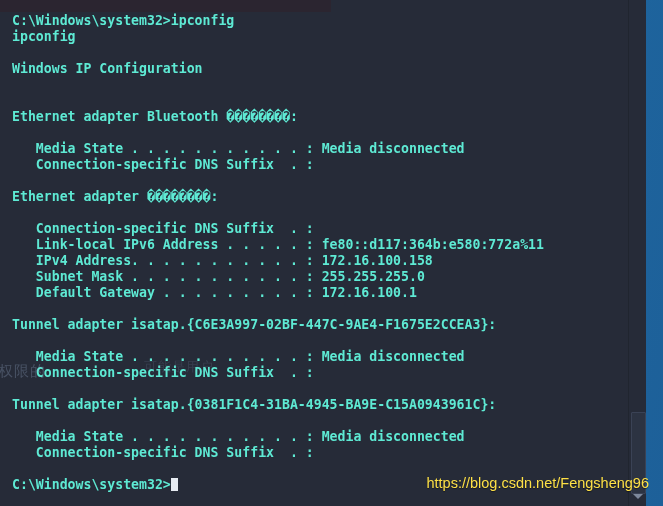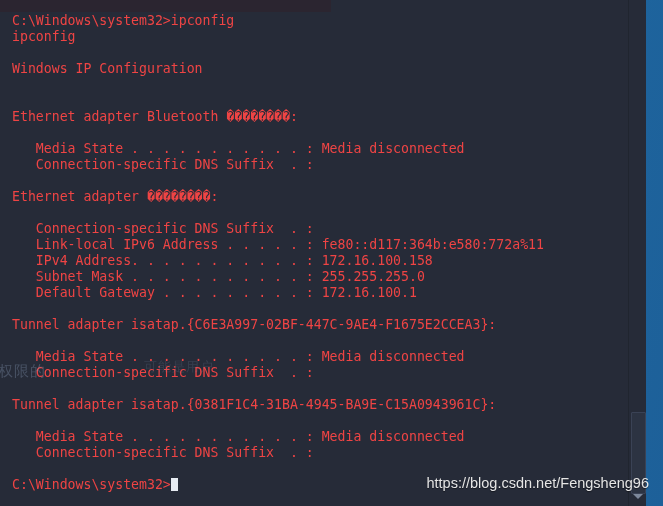--- a/index.html
+++ b/index.html
@@ -42,25 +42,26 @@
     height: 12px;
     background: #2b2530;
   }
 
   
   #console-text {
     position: absolute;
     left: 12px;
     top: 13px;
     width: 620px;
-    color: #ef4444;
+    color: #5eead4;
     font-size: 13.2px;
     line-height: 16px;
     letter-spacing: 0px;
     white-space: pre;
+    font-weight: bold;
     -webkit-font-smoothing: antialiased;
   }
   .line {
     height: 16px;
     white-space: pre;
   }
 
   
   .cursor {
     display: inline-block;
@@ -126,21 +127,21 @@
     border-top: 5px solid #7d889b;
   }
 
   
   #url-watermark {
     position: absolute;
     right: 14px;
     bottom: 15px;
     font-family: "Liberation Sans", "DejaVu Sans", sans-serif;
     font-size: 14.5px;
-    color: #e5e5e5;
+    color: #fde047;
     letter-spacing: 0px;
     white-space: nowrap;
     text-shadow: 0 1px 1px rgba(0,0,0,0.45);
   }
 </style>
 </head>
 <body>
 
 <div id="desktop"></div>
 

